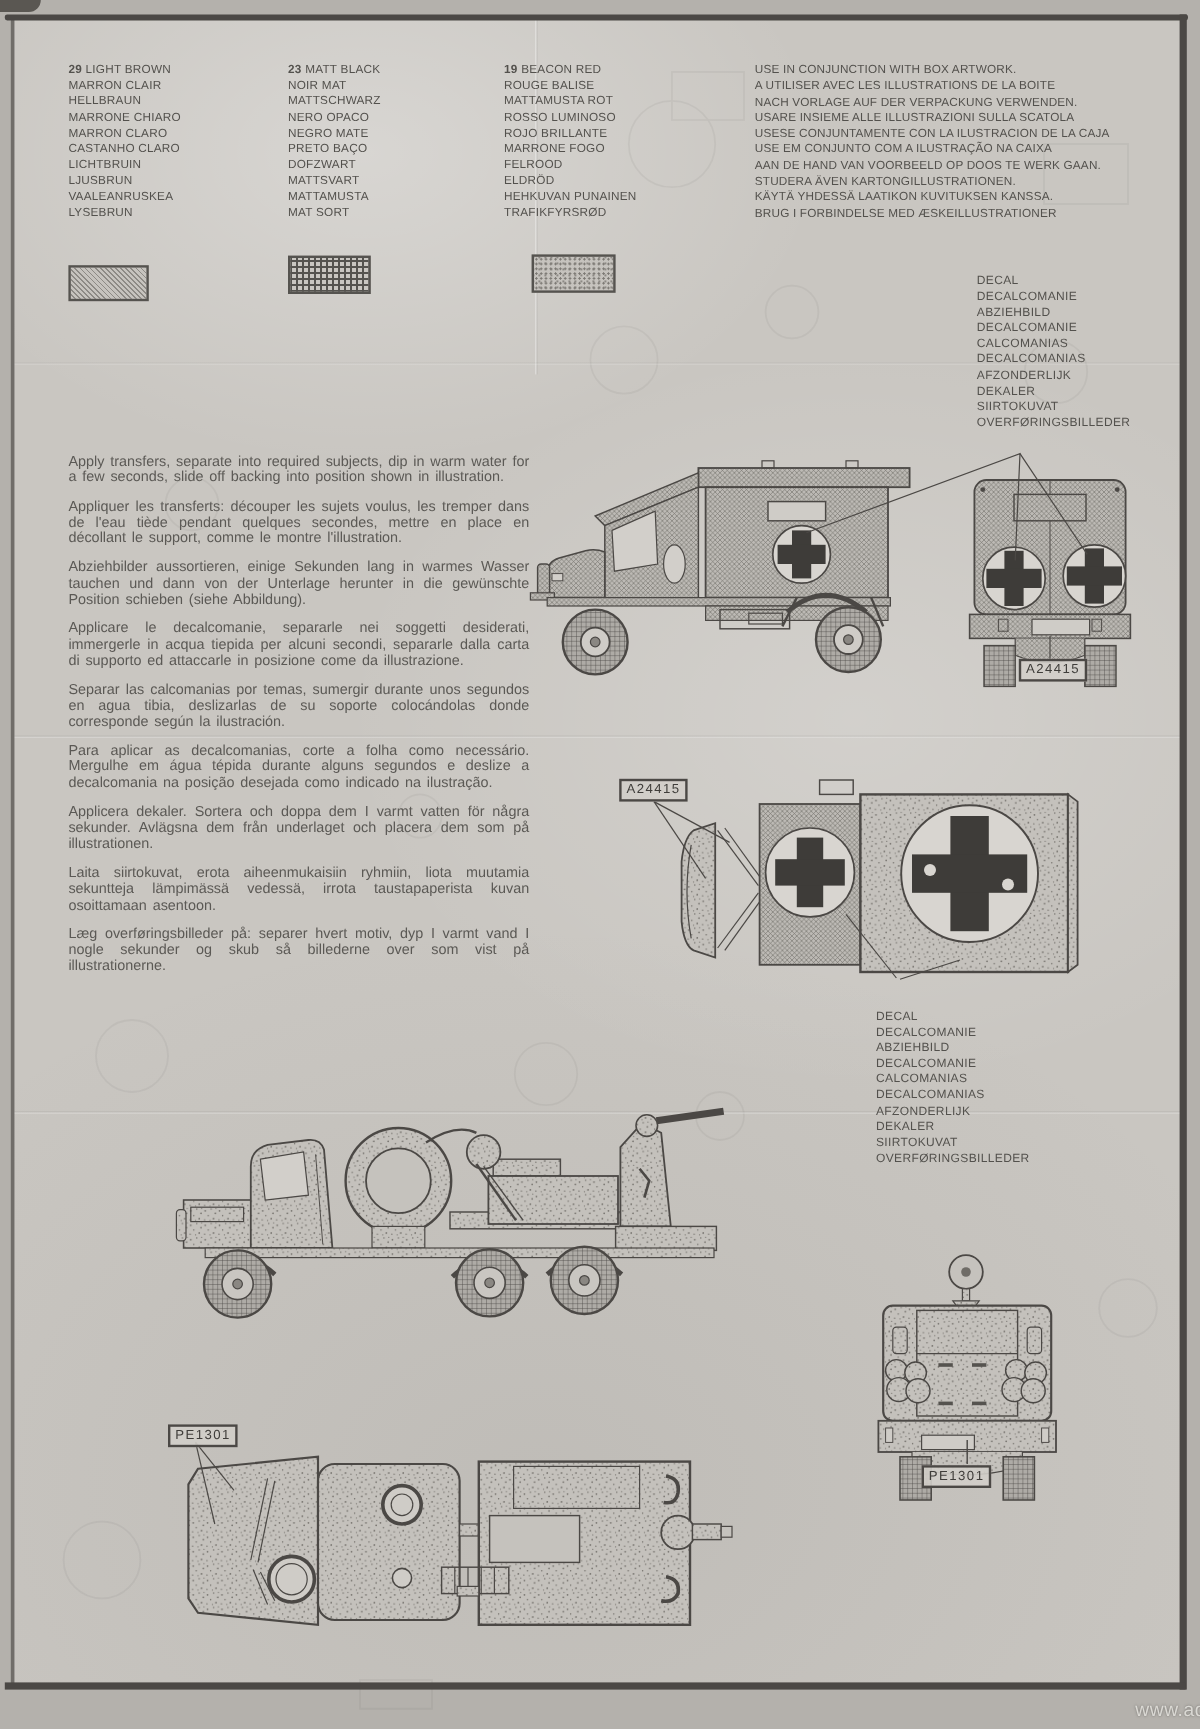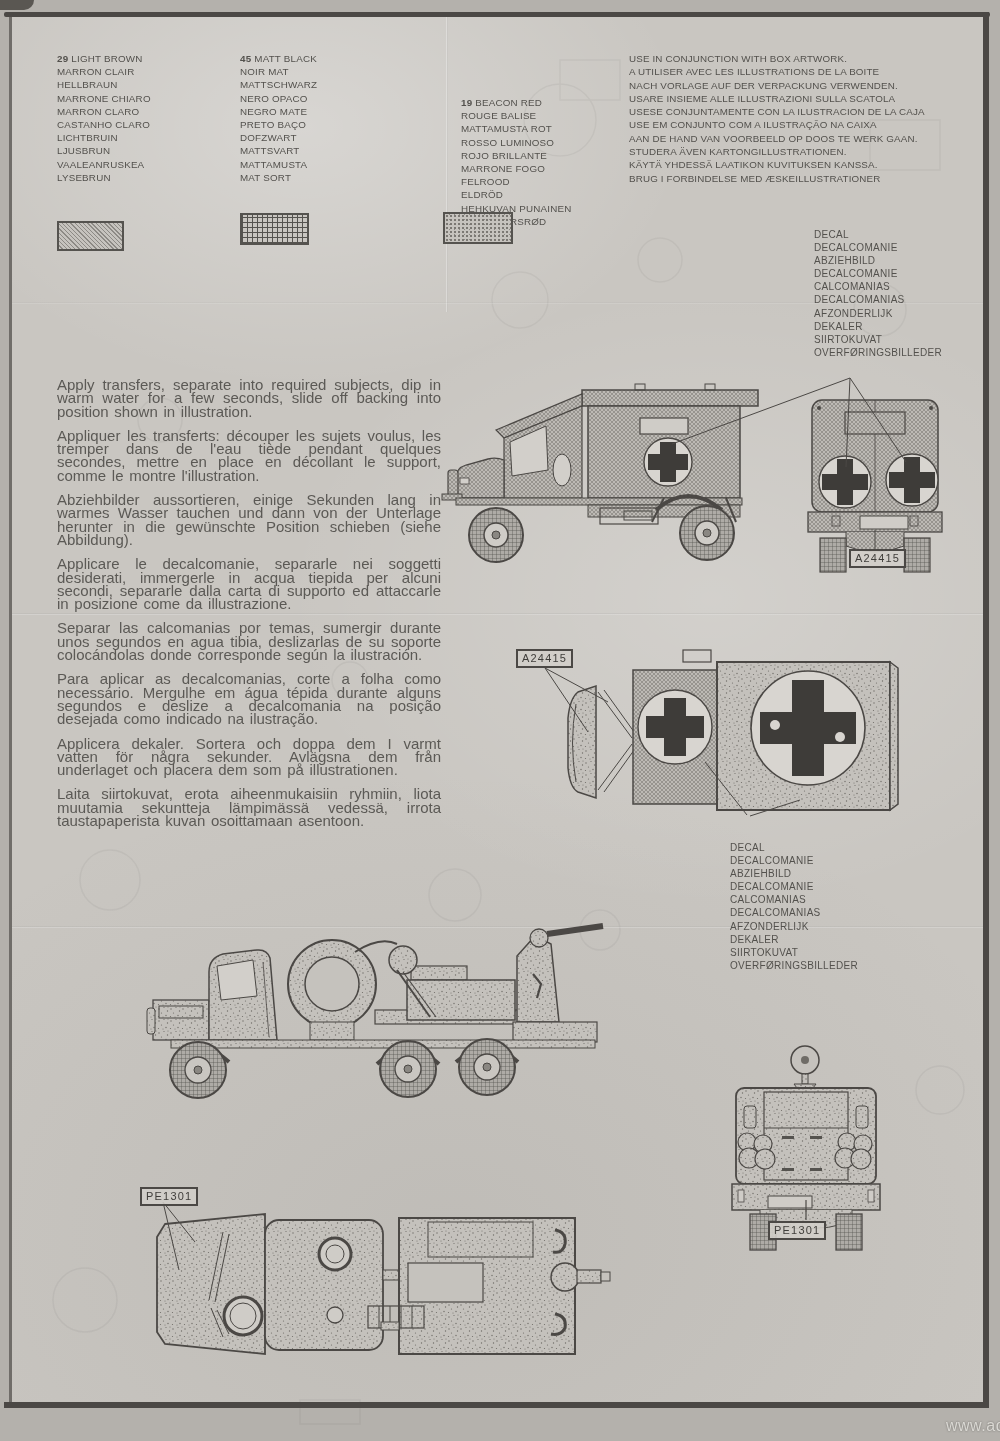--- a/index.html
+++ b/index.html
@@ -31,21 +31,21 @@
   #swatch-2{left:240px;top:213px;width:65px;height:28px;background:#c9c6c1;
     background-image:repeating-linear-gradient(0deg,#55534f 0 1px,transparent 1px 5px),
                      repeating-linear-gradient(90deg,#55534f 0 1px,transparent 1px 5px);}
   #swatch-3{left:443px;top:212px;width:66px;height:28px;background-color:#c6c3be;
     background-image:radial-gradient(#7b7873 .8px,transparent 1.1px),radial-gradient(#8d8a85 .7px,transparent 1px);
     background-size:4px 4px,5px 5px;background-position:0 0,2px 3px;}
   #note-box-artwork{position:absolute;left:629px;top:52px;width:330px;color:#53514d;
     font-size:9.8px;line-height:13.3px;letter-spacing:.15px;white-space:nowrap;}
   .decal-list{position:absolute;color:#53514d;font-size:10px;line-height:13.1px;letter-spacing:.3px;white-space:nowrap;}
   #instructions{position:absolute;left:57px;top:378px;width:384px;color:#5b5955;
-    font-size:15px;line-height:13.3px;}
+    font-size:12px;line-height:13.3px;}
   #instructions p{margin:0 0 11px 0;text-align:justify;word-spacing:1.5px;}
   
   .ref-label{position:absolute;display:inline-block;border:2px solid #4b4845;background:rgba(209,206,201,.9);
     color:#3f3d3a;font-size:11px;line-height:15px;padding:0 4px;letter-spacing:1.2px;white-space:nowrap;}
   
   .fig{position:absolute;}
   #watermark{position:absolute;left:946px;top:1417px;color:rgba(238,236,231,.8);font-size:16px;
     letter-spacing:.5px;text-shadow:0 0 2px rgba(60,58,55,.6);}
   svg{display:block;overflow:visible;}
 </style>
@@ -109,32 +109,32 @@
     <div>HELLBRAUN</div>
     <div>MARRONE CHIARO</div>
     <div>MARRON CLARO</div>
     <div>CASTANHO CLARO</div>
     <div>LICHTBRUIN</div>
     <div>LJUSBRUN</div>
     <div>VAALEANRUSKEA</div>
     <div>LYSEBRUN</div>
   </div>
   <div class="paint-list" style="left:240px;top:52px;">
-    <div><span class="code">45</span><span>MATT BLACK</span></div>
+    <div><span class="code">23</span><span>MATT BLACK</span></div>
     <div>NOIR MAT</div>
     <div>MATTSCHWARZ</div>
     <div>NERO OPACO</div>
     <div>NEGRO MATE</div>
     <div>PRETO BAÇO</div>
     <div>DOFZWART</div>
     <div>MATTSVART</div>
     <div>MATTAMUSTA</div>
     <div>MAT SORT</div>
   </div>
-  <div class="paint-list" style="left:461px;top:52px;margin-top:44px;">
+  <div class="paint-list" style="left:420px;top:52px;">
     <div><span class="code">19</span><span>BEACON RED</span></div>
     <div>ROUGE BALISE</div>
     <div>MATTAMUSTA ROT</div>
     <div>ROSSO LUMINOSO</div>
     <div>ROJO BRILLANTE</div>
     <div>MARRONE FOGO</div>
     <div>FELROOD</div>
     <div>ELDRÖD</div>
     <div>HEHKUVAN PUNAINEN</div>
     <div>TRAFIKFYRSRØD</div>
@@ -171,20 +171,21 @@
 
   <div id="instructions">
     <p>Apply transfers, separate into required subjects, dip in warm water for a few seconds, slide off backing into position shown in illustration.</p>
     <p>Appliquer les transferts: découper les sujets voulus, les tremper dans de l'eau tiède pendant quelques secondes, mettre en place en décollant le support, comme le montre l'illustration.</p>
     <p>Abziehbilder aussortieren, einige Sekunden lang in warmes Wasser tauchen und dann von der Unterlage herunter in die gewünschte Position schieben (siehe Abbildung).</p>
     <p>Applicare le decalcomanie, separarle nei soggetti desiderati, immergerle in acqua tiepida per alcuni secondi, separarle dalla carta di supporto ed attaccarle in posizione come da illustrazione.</p>
     <p>Separar las calcomanias por temas, sumergir durante unos segundos en agua tibia, deslizarlas de su soporte colocándolas donde corresponde según la ilustración.</p>
     <p>Para aplicar as decalcomanias, corte a folha como necessário. Mergulhe em água tépida durante alguns segundos e deslize a decalcomania na posição desejada como indicado na ilustração.</p>
     <p>Applicera dekaler. Sortera och doppa dem I varmt vatten för några sekunder. Avlägsna dem från underlaget och placera dem som på illustrationen.</p>
     <p>Laita siirtokuvat, erota aiheenmukaisiin ryhmiin, liota muutamia sekuntteja lämpimässä vedessä, irrota taustapaperista kuvan osoittamaan asentoon.</p>
+    <p>Læg overføringsbilleder på: separer hvert motiv, dyp I varmt vand I nogle sekunder og skub så billederne over som vist på illustrationerne.</p>
   </div>
 
   <svg class="fig" style="left:440px;top:370px;" width="560" height="235" viewBox="0 0 560 235">
     <g stroke="#4b4845">
       <rect x="142" y="20" width="176" height="16" fill="url(#crossPat)" stroke-width="1.5"></rect>
       <rect x="195" y="14" width="10" height="6" fill="none" stroke-width="1"></rect>
       <rect x="265" y="14" width="10" height="6" fill="none" stroke-width="1"></rect>
       <polygon points="56,60 142,24 142,36 64,68" fill="url(#crossPat)" stroke-width="1.2"></polygon>
       <rect x="148" y="36" width="152" height="92" fill="url(#crossPat)" stroke-width="1.5"></rect>
       <rect x="200" y="48" width="48" height="16" fill="#cfccc7" stroke-width="1.2"></rect>

